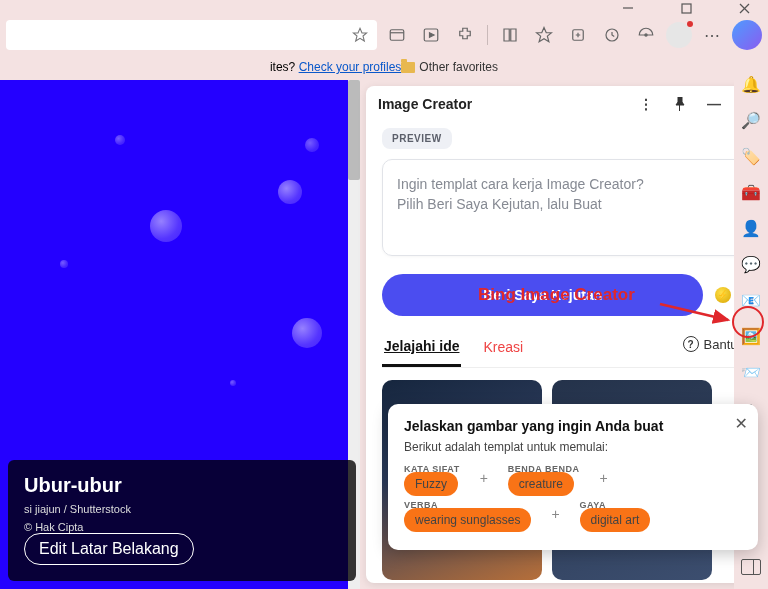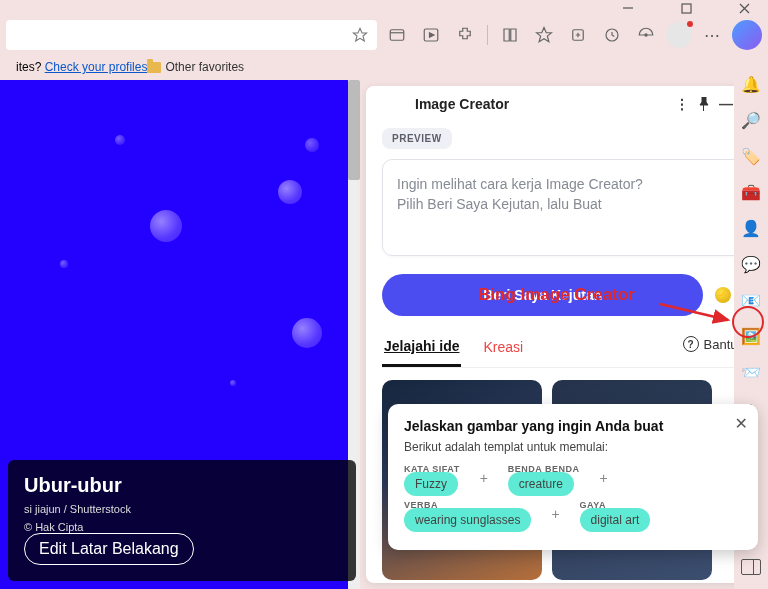--- a/index.html
+++ b/index.html
@@ -12,21 +12,21 @@
   
   .toolbar { height: 38px; background: #f4e2e2; display: flex; align-items: center; padding: 0 6px; gap: 6px; }
   .addr { flex: 1; background: #fff; height: 30px; border-radius: 4px; display: flex; align-items: center; padding: 0 8px; gap: 6px; justify-content: flex-end; }
   .addr .ico { width: 18px; height: 18px; color: #777; display:flex; align-items:center; justify-content:center; }
   .tbtn { width: 28px; height: 28px; border-radius: 4px; display: flex; align-items: center; justify-content: center; color: #555; }
   .avatar { width: 26px; height: 26px; border-radius: 50%; background: #e6e6e6; position: relative; }
   .avatar::after { content:""; position:absolute; top:-1px; right:-1px; width:6px; height:6px; background:#d33; border-radius:50%; }
   .copilot { width: 30px; height: 30px; border-radius: 50%; background: linear-gradient(135deg,#4e9cff,#8a5cf0); }
 
   
-  .favbar { height: 26px; background: #f4e2e2; display: flex; align-items: center; padding: 0 8px; font-size: 12px; justify-content: flex-start; margin-left: 8px; }
+  .favbar { height: 26px; background: #f4e2e2; display: flex; align-items: center; padding: 0 8px; font-size: 12px; justify-content: center; }
   .favbar a { color: #0a58ca; text-decoration: underline; }
   .favbar .right { display:flex; align-items:center; gap:4px; color:#333; }
   .folder { width:14px; height:11px; background:#e8b84f; border-radius:1px; position:relative; }
   .folder::before { content:""; position:absolute; top:-3px; left:0; width:6px; height:3px; background:#e8b84f; border-radius:1px 1px 0 0; }
 
   
   .main { display: flex; height: calc(589px - 16px - 38px - 26px); }
   
   
   .wallpane { flex: 0 0 360px; position: relative; background:#2400ff; overflow:hidden; }
@@ -34,21 +34,21 @@
   .scrolltrack { position:absolute; right:0; top:0; width:12px; height:100%; background:#eee; }
   .scrollthumb { position:absolute; right:0; top:0; width:12px; height:100px; background:#bbb; border-radius:2px; }
   .overlay { position:absolute; left:8px; bottom:8px; right:4px; background:rgba(0,0,0,0.78); border-radius:6px; padding:14px 16px 16px; color:#fff; }
   .overlay h2 { font-size:20px; font-weight:600; margin-bottom:6px; }
   .overlay .credit { font-size:11px; color:#ddd; margin-bottom:6px; }
   .overlay .copy { font-size:11px; color:#ddd; }
   .overlay button { background:transparent; border:1.5px solid #fff; color:#fff; padding:6px 14px; border-radius:18px; font-size:16px; cursor:pointer; }
 
   
   .panel { flex: 1; background:#fff; margin:6px 0 6px 6px; border-radius:8px; box-shadow:0 2px 8px rgba(0,0,0,0.1); display:flex; flex-direction:column; position:relative; overflow:hidden; }
-  .panel-hd { display:flex; padding:10px 12px; font-size:14px; font-weight:600; color:#222; gap:6px;margin-left:37px; }
+  .panel-hd { display:flex; padding:10px 12px; font-size:14px; font-weight:600; color:#222; gap:18px; }
   .panel-hd .spacer { flex:1; }
   .hd-ico { width:16px; height:16px; color:#444; cursor:pointer; display:flex; align-items:center; justify-content:center; }
   .panel-scroll { position:absolute; right:2px; top:42px; width:6px; height:130px; background:#c9c9c9; border-radius:3px; }
   .panel-body { padding: 0 16px 10px; overflow:hidden; flex:1; }
   .preview-row { display:flex; align-items:center; justify-content:space-between; margin:6px 0 10px; }
   .pill { background:#eef0f5; color:#5b5f6a; font-size:10px; font-weight:700; letter-spacing:0.5px; padding:5px 10px; border-radius:8px; }
   .burger { display:flex; flex-direction:column; gap:3px; cursor:pointer; }
   .burger span { width:18px; height:2px; background:#555; }
   .promptbox { border:1px solid #e1e3e8; border-radius:10px; padding:14px 14px 40px; color:#868a93; font-size:14px; line-height:1.45; margin-bottom:18px; box-shadow:0 1px 3px rgba(0,0,0,0.04); }
   .cta-row { display:flex; align-items:center; gap:12px; margin-bottom:14px; }
@@ -64,21 +64,21 @@
   .ideas { display:flex; gap:10px; margin-top:12px; position:relative; }
   .ideacard { width:160px; height:200px; border-radius:10px; position:relative; overflow:hidden; }
   .ideacard.c1 { background:linear-gradient(160deg,#16263e,#2b3a59 40%,#b66f3a 100%); }
   .ideacard.c2 { background:linear-gradient(160deg,#24324a,#3c4e6f); }
   .popup { position:absolute; left:6px; right:-6px; top:24px; background:#fff; border-radius:10px; box-shadow:0 4px 16px rgba(0,0,0,0.22); padding:14px 16px 14px; z-index:5; }
   .popup h3 { font-size:14px; font-weight:700; color:#111; margin-bottom:6px; }
   .popup .sub { font-size:12px; color:#444; margin-bottom:10px; }
   .popup .close { position:absolute; top:10px; right:10px; font-size:16px; color:#555; cursor:pointer; }
   .tagrow { display:flex; align-items:center; gap:20px; margin-bottom:8px; flex-wrap:wrap; }
   .taghdr { font-size:9px; letter-spacing:0.5px; color:#666; font-weight:700; }
-  .tag { background:#5eead4; color:#444; font-size:12px; padding:5px 11px; border-radius:14px; }
+  .tag { background:#f97316; color:#444; font-size:12px; padding:5px 11px; border-radius:14px; }
   .plus { color:#888; font-size:14px; }
 
   
   .sidebar { position:absolute; right:0; top:54px; width:34px; bottom:0; background:#f4e2e2; display:flex; flex-direction:column; align-items:center; gap:16px; padding-top:20px; }
   .sidebar .si { width:20px; height:20px; display:flex; align-items:center; justify-content:center; font-size:16px; cursor:pointer; position:relative; }
   .sidebar .plusbtn { font-size:18px; color:#555; font-weight:300; }
   .sidebar .split { width:20px; height:16px; border:1.5px solid #555; border-radius:2px; position:relative; margin-top:auto; margin-bottom:14px; }
   .sidebar .split::after { content:""; position:absolute; left:60%; top:0; bottom:0; width:1.5px; background:#555; }
 
   
@@ -215,21 +215,21 @@
     <div class="panel-body">
       <div class="preview-row">
         <span class="pill">PREVIEW</span>
         <div class="burger">
             <span></span>
             <span></span>
             <span></span>
           </div>
       </div>
       <div class="promptbox">
-        <div>Ingin melihat cara kerja Image Creator?</div>
+        <div>Ingin templat cara kerja Image Creator?</div>
         <div>Pilih Beri Saya Kejutan, lalu Buat</div>
       </div>
       <div class="cta-row">
         <button class="cta">Beri Saya Kejutan</button>
         <div class="coins">
           <span class="coin">⚡</span>
           <span>15</span>
         </div>
       </div>
       <div class="tabs">

